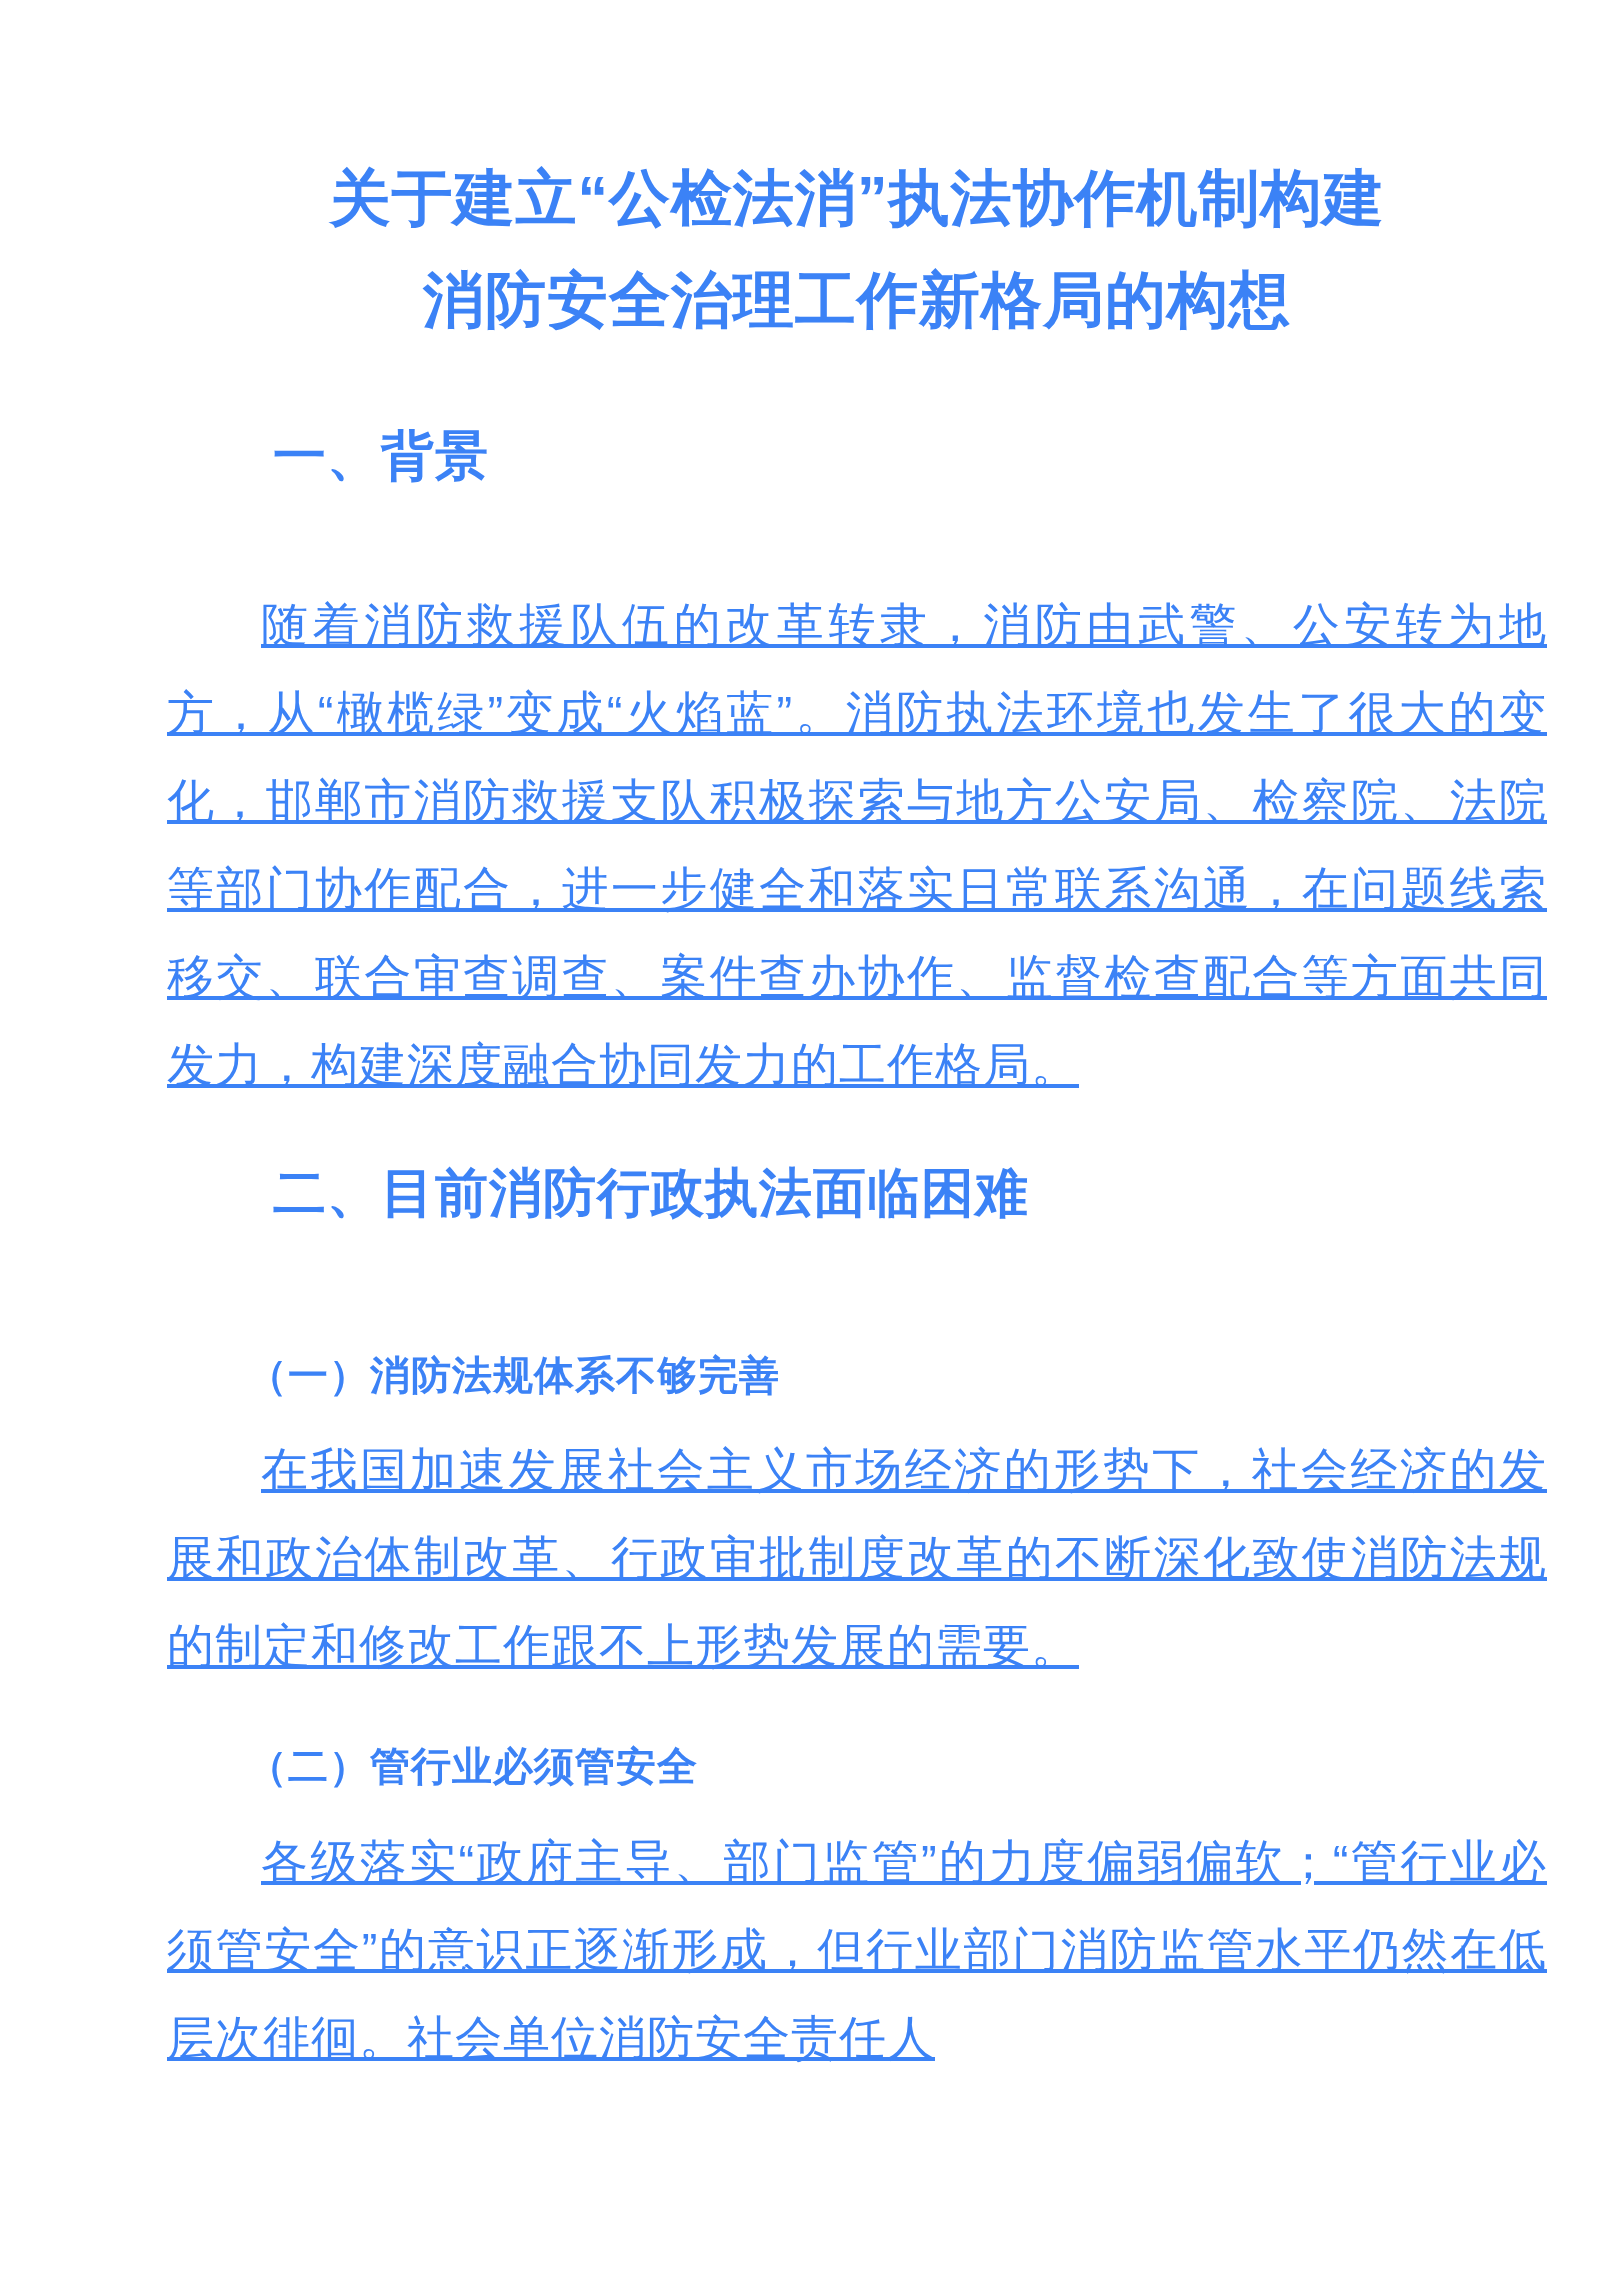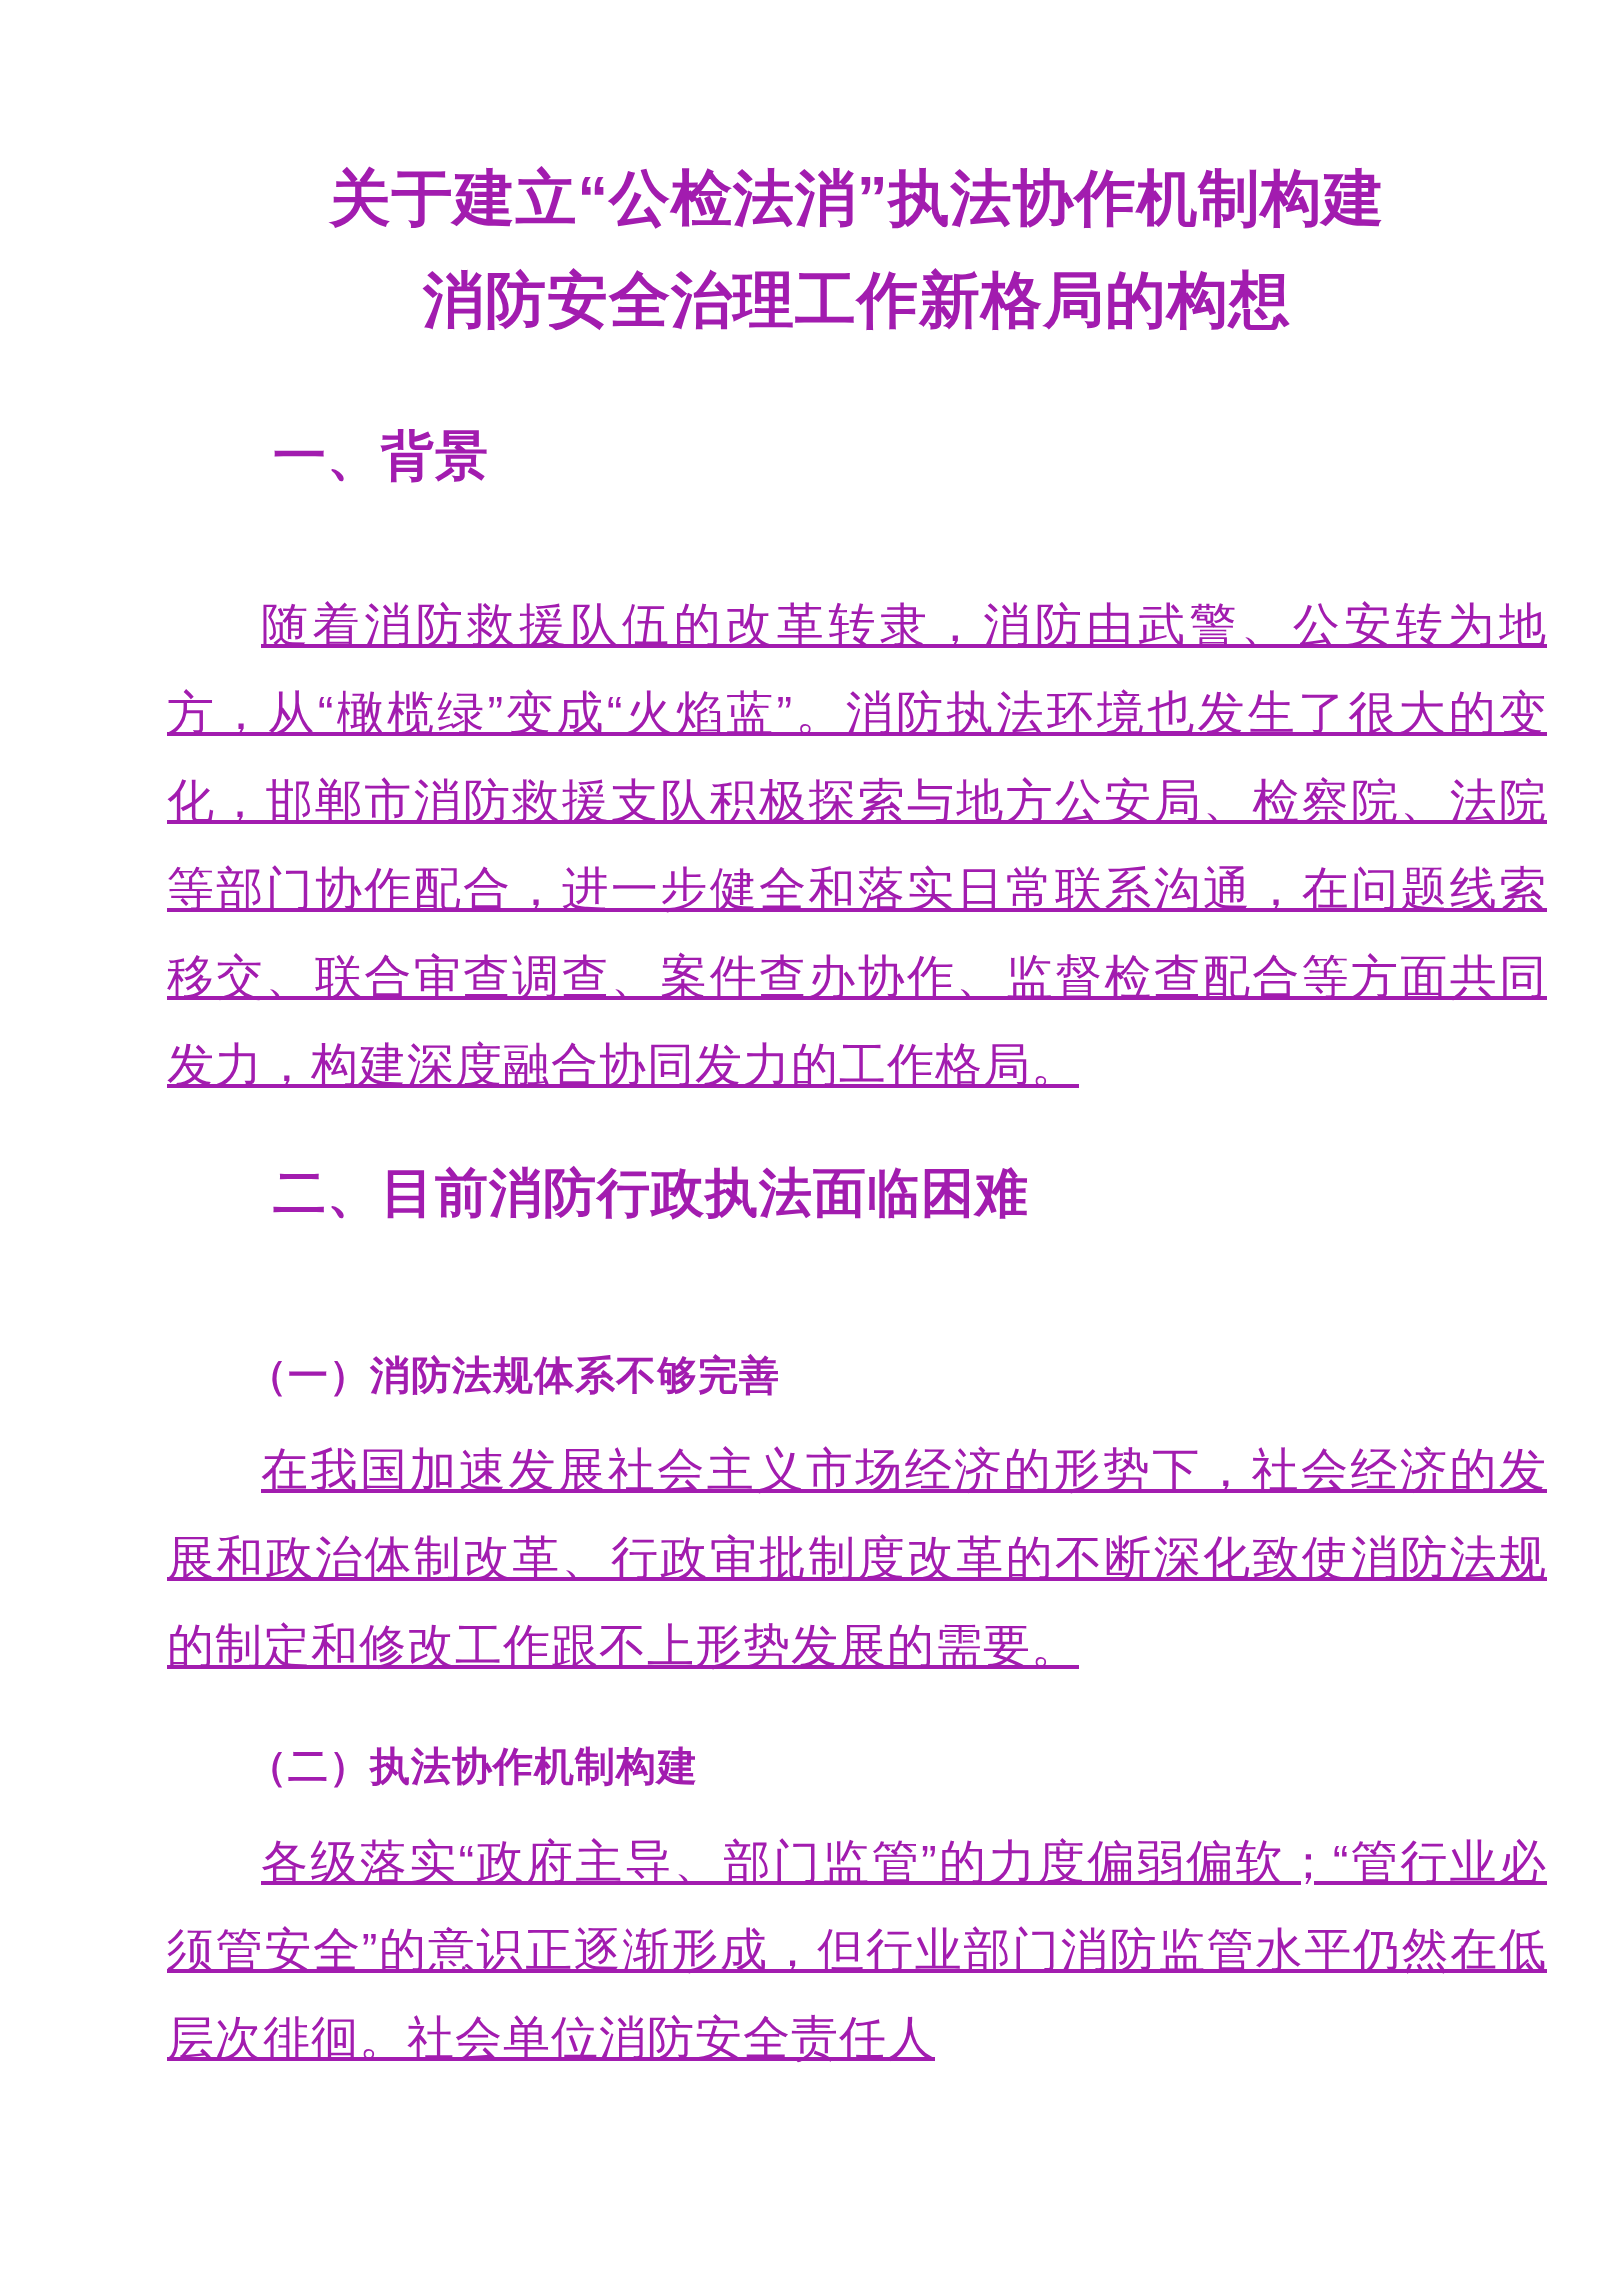--- a/index.html
+++ b/index.html
@@ -6,21 +6,21 @@
     margin: 0;
     padding: 0;
     background: #ffffff;
   }
   .page {
     position: relative;
     width: 1621px;
     height: 2293px;
     margin: 0 auto;
     background: #ffffff;
-    color: #a21caf;
+    color: #3b82f6;
     font-family: "Liberation Sans", sans-serif;
     box-sizing: border-box;
     padding: 147px 74px 118px 167px;
     overflow: hidden;
     border-radius: 22px;
   }
   .doc-title {
     text-align: center;
     font-size: 61px;
     font-weight: bold;
@@ -80,18 +80,18 @@
   <h2 class="section-heading">一、背景</h2>
 
   <p class="para">随着消防救援队伍的改革转隶，消防由武警、公安转为地方，从“橄榄绿”变成“火焰蓝”。消防执法环境也发生了很大的变化，邯郸市消防救援支队积极探索与地方公安局、检察院、法院等部门协作配合，进一步健全和落实日常联系沟通，在问题线索移交、联合审查调查、案件查办协作、监督检查配合等方面共同发力，构建深度融合协同发力的工作格局。</p>
 
   <h2 class="section-heading mid">二、目前消防行政执法面临困难</h2>
 
   <h3 class="sub-heading">（一）消防法规体系不够完善</h3>
 
   <p class="para">在我国加速发展社会主义市场经济的形势下，社会经济的发展和政治体制改革、行政审批制度改革的不断深化致使消防法规的制定和修改工作跟不上形势发展的需要。</p>
 
-  <h3 class="sub-heading later">（二）执法协作机制构建</h3>
+  <h3 class="sub-heading later">（二）管行业必须管安全</h3>
 
   <p class="para last">各级落实“政府主导、部门监管”的力度偏弱偏软；“管行业必须管安全”的意识正逐渐形成，但行业部门消防监管水平仍然在低层次徘徊。社会单位消防安全责任人</p>
 
 </div>
 
 
 </body></html>

